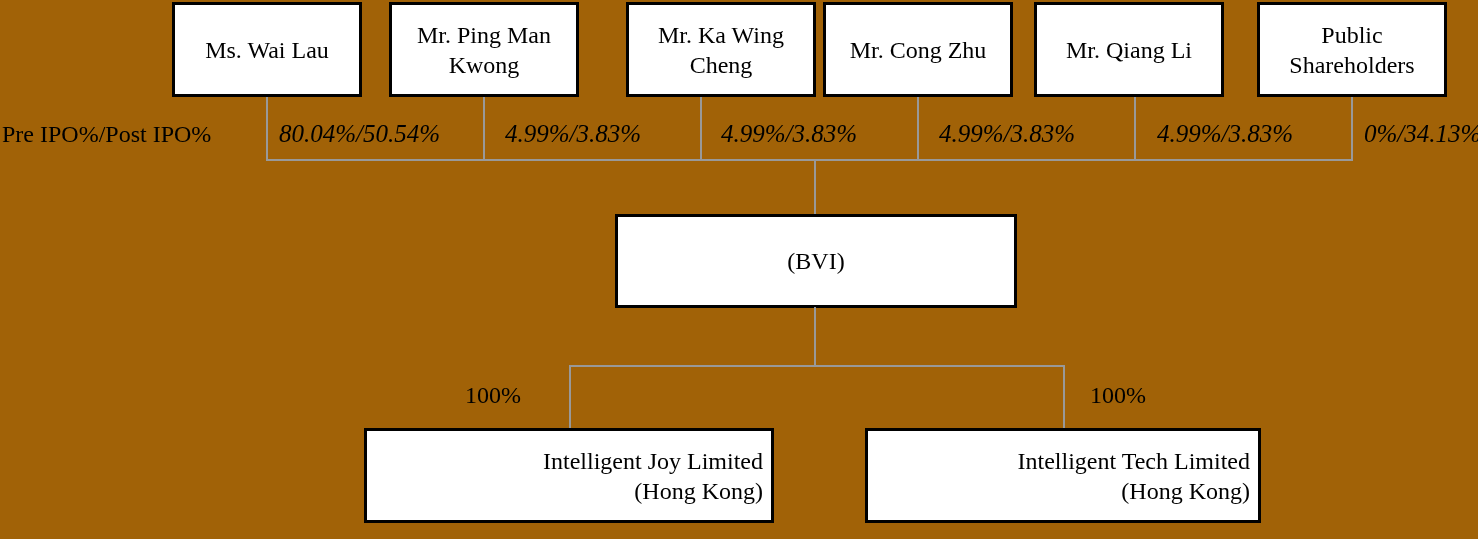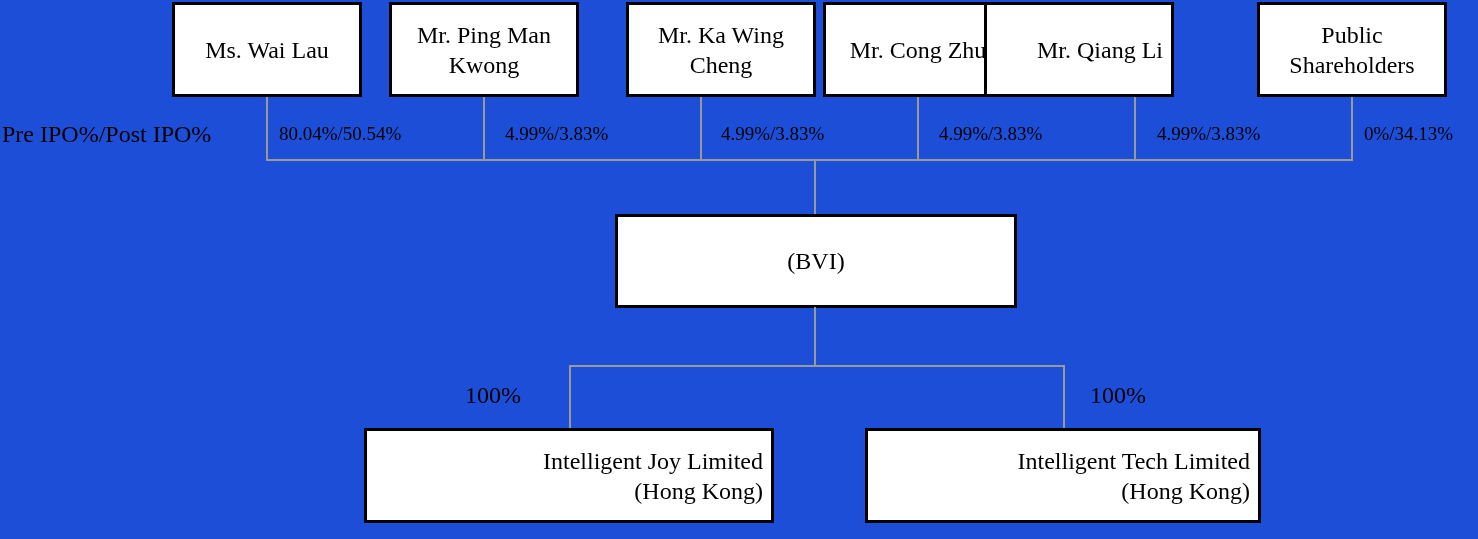--- a/index.html
+++ b/index.html
@@ -4,21 +4,21 @@
 <style>
   html, body {
     margin: 0;
     padding: 0;
     background: #ffffff;
   }
   .canvas {
     position: relative;
     width: 1478px;
     height: 539px;
-    background: #1d4ed8;
+    background: #a16207;
     font-family: "Liberation Serif", "DejaVu Serif", serif;
     color: #000000;
     overflow: hidden;
   }
   .node {
     position: absolute;
     box-sizing: border-box;
     border: 3px solid #000000;
     background: #ffffff;
     display: flex;
@@ -32,23 +32,24 @@
   }
   .hline, .vline {
     position: absolute;
     background: #999999;
   }
   .hline { height: 2px; }
   .vline { width: 2px; }
   .pct-label {
     position: absolute;
     top: 120px;
-    font-size: 19px;
+    font-size: 25px;
     line-height: 28px;
     white-space: nowrap;
+    font-style: italic;
   }
   .row-label {
     position: absolute;
     left: 2px;
     top: 120px;
     font-size: 24px;
     line-height: 28px;
     white-space: nowrap;
   }
   .own-label {
@@ -57,21 +58,21 @@
     font-size: 24px;
     line-height: 28px;
     white-space: nowrap;
   }
   
   .sh-box { top: 2px; width: 190px; height: 95px; }
   .sh-0 { left: 172px; }
   .sh-1 { left: 389px; }
   .sh-2 { left: 606px; margin-left: 20px; }
   .sh-3 { left: 823px; }
-  .sh-4 { left: 984px; align-items: flex-end; }
+  .sh-4 { left: 1034px; }
   .sh-5 { left: 1257px; }
   
   .shline { top: 97px; height: 63px; }
   .shline-0 { left: 266px; }
   .shline-1 { left: 483px; }
   .shline-2 { left: 700px; }
   .shline-3 { left: 917px; }
   .shline-4 { left: 1134px; }
   .shline-5 { left: 1351px; }
   .bus { left: 266px; top: 159px; width: 1087px; }

